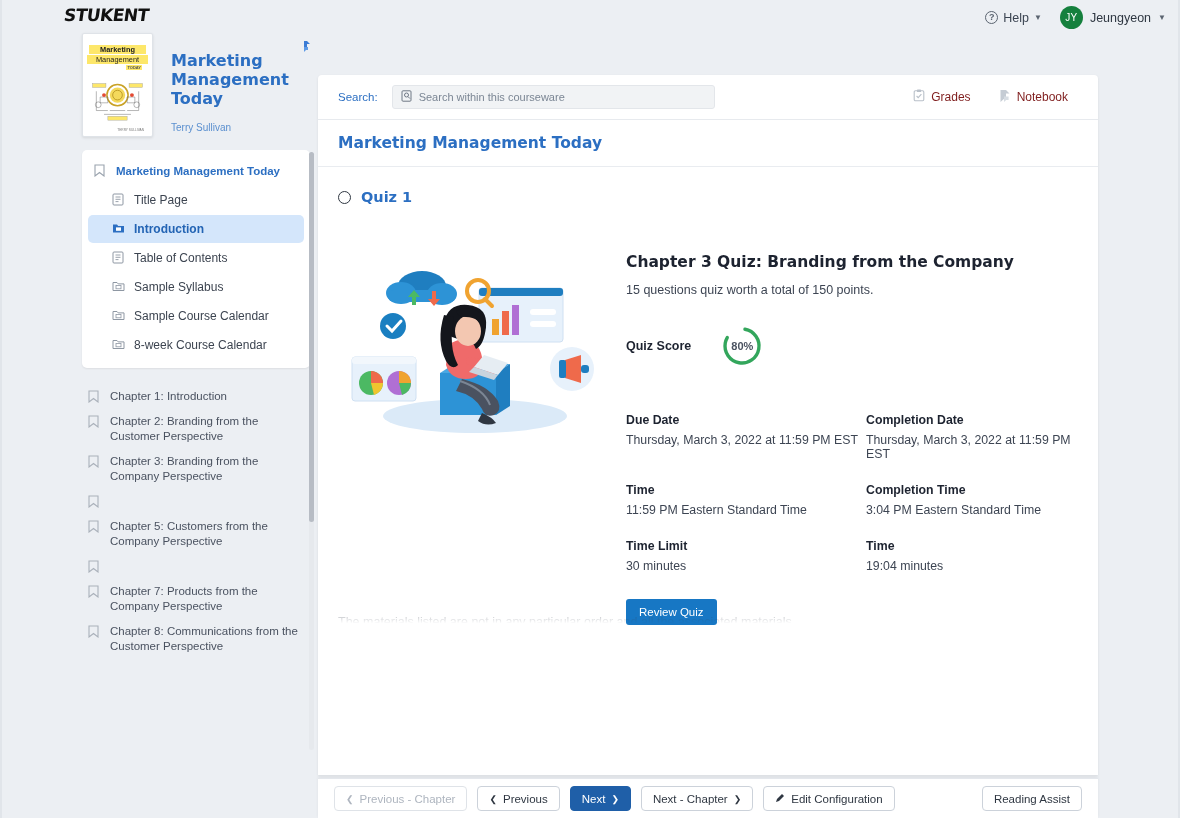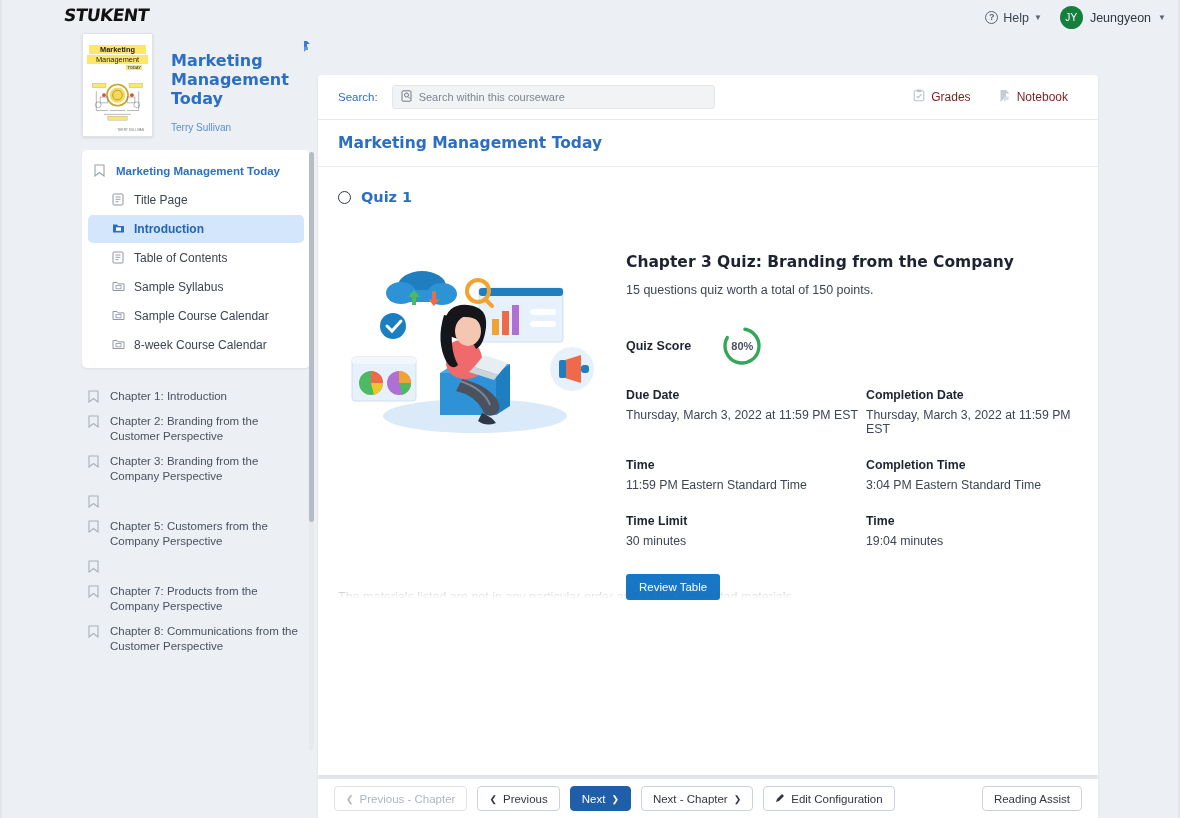--- a/index.html
+++ b/index.html
@@ -139,21 +139,21 @@
   .q-sub { margin-top: 12px; font-size: 12.5px; color: #3d4553; }
 
   .score-row { display: flex; align-items: center; gap: 30px; margin-top: 28px; }
   .score-label { font-size: 12.5px; font-weight: 700; color: #1d2330; }
   .ring-wrap { position: relative; width: 42px; height: 42px; }
   .ring-text {
     position: absolute; inset: 0; display: flex; align-items: center; justify-content: center;
     font-size: 11px; font-weight: 700; color: #4a5260;
   }
 
-  .fields { display: grid; grid-template-columns: 240px 1fr; row-gap: 22px; margin-top: 21px; }
+  .fields { display: grid; grid-template-columns: 240px 1fr; row-gap: 22px; margin-top: 46px; }
   .f-label { font-size: 12.3px; font-weight: 700; color: #1d2330; }
   .f-value { font-size: 12.3px; color: #3d4553; margin-top: 6px; }
 
   .review-btn {
     margin-top: 26px; display: inline-block; background: #1777c4; color: #fff;
     font-size: 11.5px; padding: 7px 13px; border-radius: 3px; border: none; cursor: pointer;
     font-family: "Liberation Sans", sans-serif;
   }
 
   .faded-text {
@@ -527,21 +527,21 @@
           <div>
             <div class="f-label">Time Limit</div>
             <div class="f-value">30 minutes</div>
           </div>
           <div>
             <div class="f-label">Time</div>
             <div class="f-value">19:04 minutes</div>
           </div>
         </div>
 
-        <button class="review-btn">Review Table</button>
+        <button class="review-btn">Review Quiz</button>
       </div>
     </div>
 
     <div class="faded-text">The materials listed are not in any particular order and all the associated materials</div>
   </div>
 </div>
 
 <div class="bottombar">
   <button class="bbtn disabled">
     <span class="chev">❮</span>

